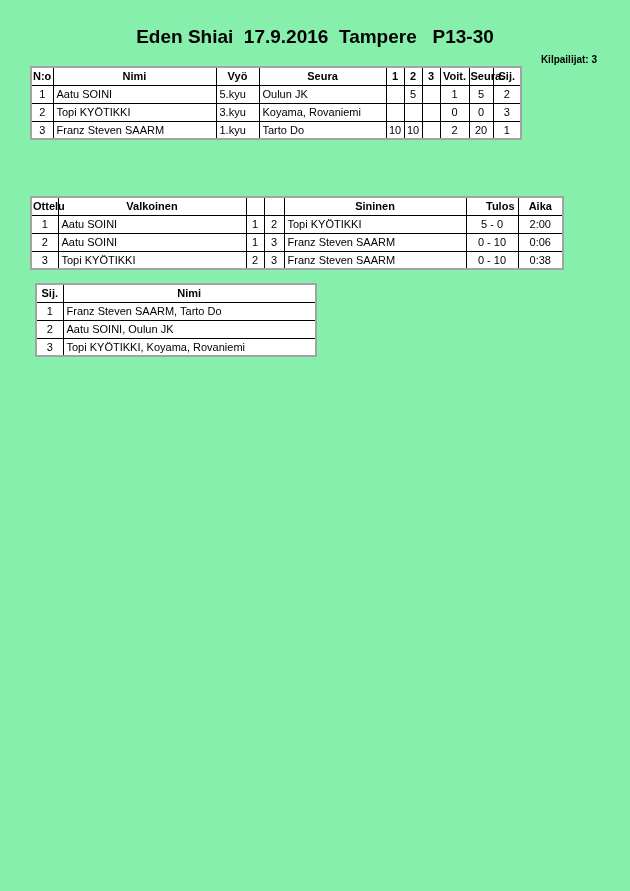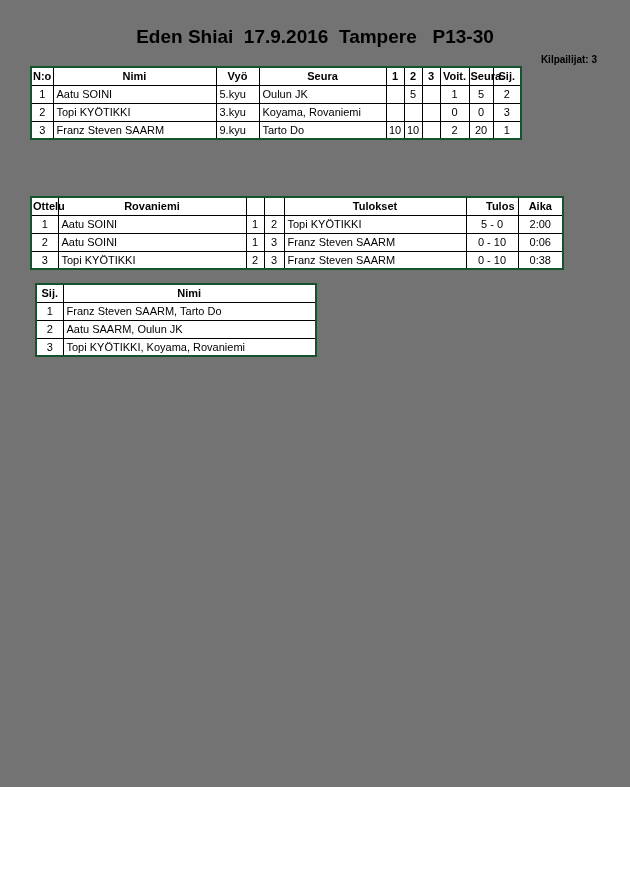--- a/index.html
+++ b/index.html
@@ -5,22 +5,22 @@
   * { margin: 0; padding: 0; box-sizing: border-box; }
   html, body { background: #ffffff; }
   body {
     width: 630px; height: 891px;
     font-family: "Liberation Sans", sans-serif;
     color: #000000;
     position: relative;
   }
   .page {
     position: relative;
-    width: 630px; height: 787px;
-    background: #737373;
+    width: 630px; height: 891px;
+    background: #86efac;
     overflow: hidden;
   }
   .doc-title {
     position: absolute;
     top: 26px; left: 0; width: 100%;
     text-align: center;
     font-size: 19px;
     font-weight: bold;
     white-space: pre;
   }
@@ -36,21 +36,21 @@
   #sec-tulokset    { top: 283px; left: 35px; width: 280px; }
   .section-title {
     text-align: center;
     font-size: 14px;
     font-weight: bold;
     margin-bottom: 6px;
   }
   table {
     border-collapse: collapse;
     table-layout: fixed;
-    border: 2px solid #14532d;
+    border: 2px solid #a3a3a3;
     background: #ffffff;
   }
   th, td {
     border: 1px solid #000000;
     font-size: 11px;
     height: 18px;
     padding: 0 3px;
     white-space: nowrap;
     overflow: visible;
     vertical-align: middle;
@@ -118,21 +118,21 @@
           <td class="ac tight"></td>
           <td class="ac tight"></td>
           <td class="ac tight"></td>
           <td class="ac tight">0</td>
           <td class="ac tight">0</td>
           <td class="ac tight">3</td>
         </tr>
         <tr>
           <td class="ac">3</td>
           <td class="al">Franz Steven SAARM</td>
-          <td class="al">9.kyu</td>
+          <td class="al">1.kyu</td>
           <td class="al">Tarto Do</td>
           <td class="ac tight">10</td>
           <td class="ac tight">10</td>
           <td class="ac tight"></td>
           <td class="ac tight">2</td>
           <td class="ac tight">20</td>
           <td class="ac tight">1</td>
         </tr>
       </tbody>
     </table>
@@ -145,24 +145,24 @@
           <col style="width:188px">
           <col style="width:18px">
           <col style="width:20px">
         <col style="width:182px">
           <col style="width:52px">
           <col style="width:45px">
       </colgroup>
       <thead>
         <tr>
           <th class="al tight">Ottelu</th>
-          <th>Rovaniemi</th>
+          <th>Valkoinen</th>
           <th class="tight"></th>
           <th class="tight"></th>
-          <th>Tulokset</th>
+          <th>Sininen</th>
           <th class="ar">Tulos</th>
           <th>Aika</th>
         </tr>
       </thead>
       <tbody>
         <tr>
           <td class="ac">1</td>
           <td class="al">Aatu SOINI</td>
           <td class="ac tight">1</td>
           <td class="ac tight">2</td>
@@ -204,21 +204,21 @@
           <th>Nimi</th>
         </tr>
       </thead>
       <tbody>
         <tr>
           <td class="ac">1</td>
           <td class="al">Franz Steven SAARM, Tarto Do</td>
         </tr>
         <tr>
           <td class="ac">2</td>
-          <td class="al">Aatu SAARM, Oulun JK</td>
+          <td class="al">Aatu SOINI, Oulun JK</td>
         </tr>
         <tr>
           <td class="ac">3</td>
           <td class="al">Topi KYÖTIKKI, Koyama, Rovaniemi</td>
         </tr>
       </tbody>
     </table>
   </div>
 
 </div>

